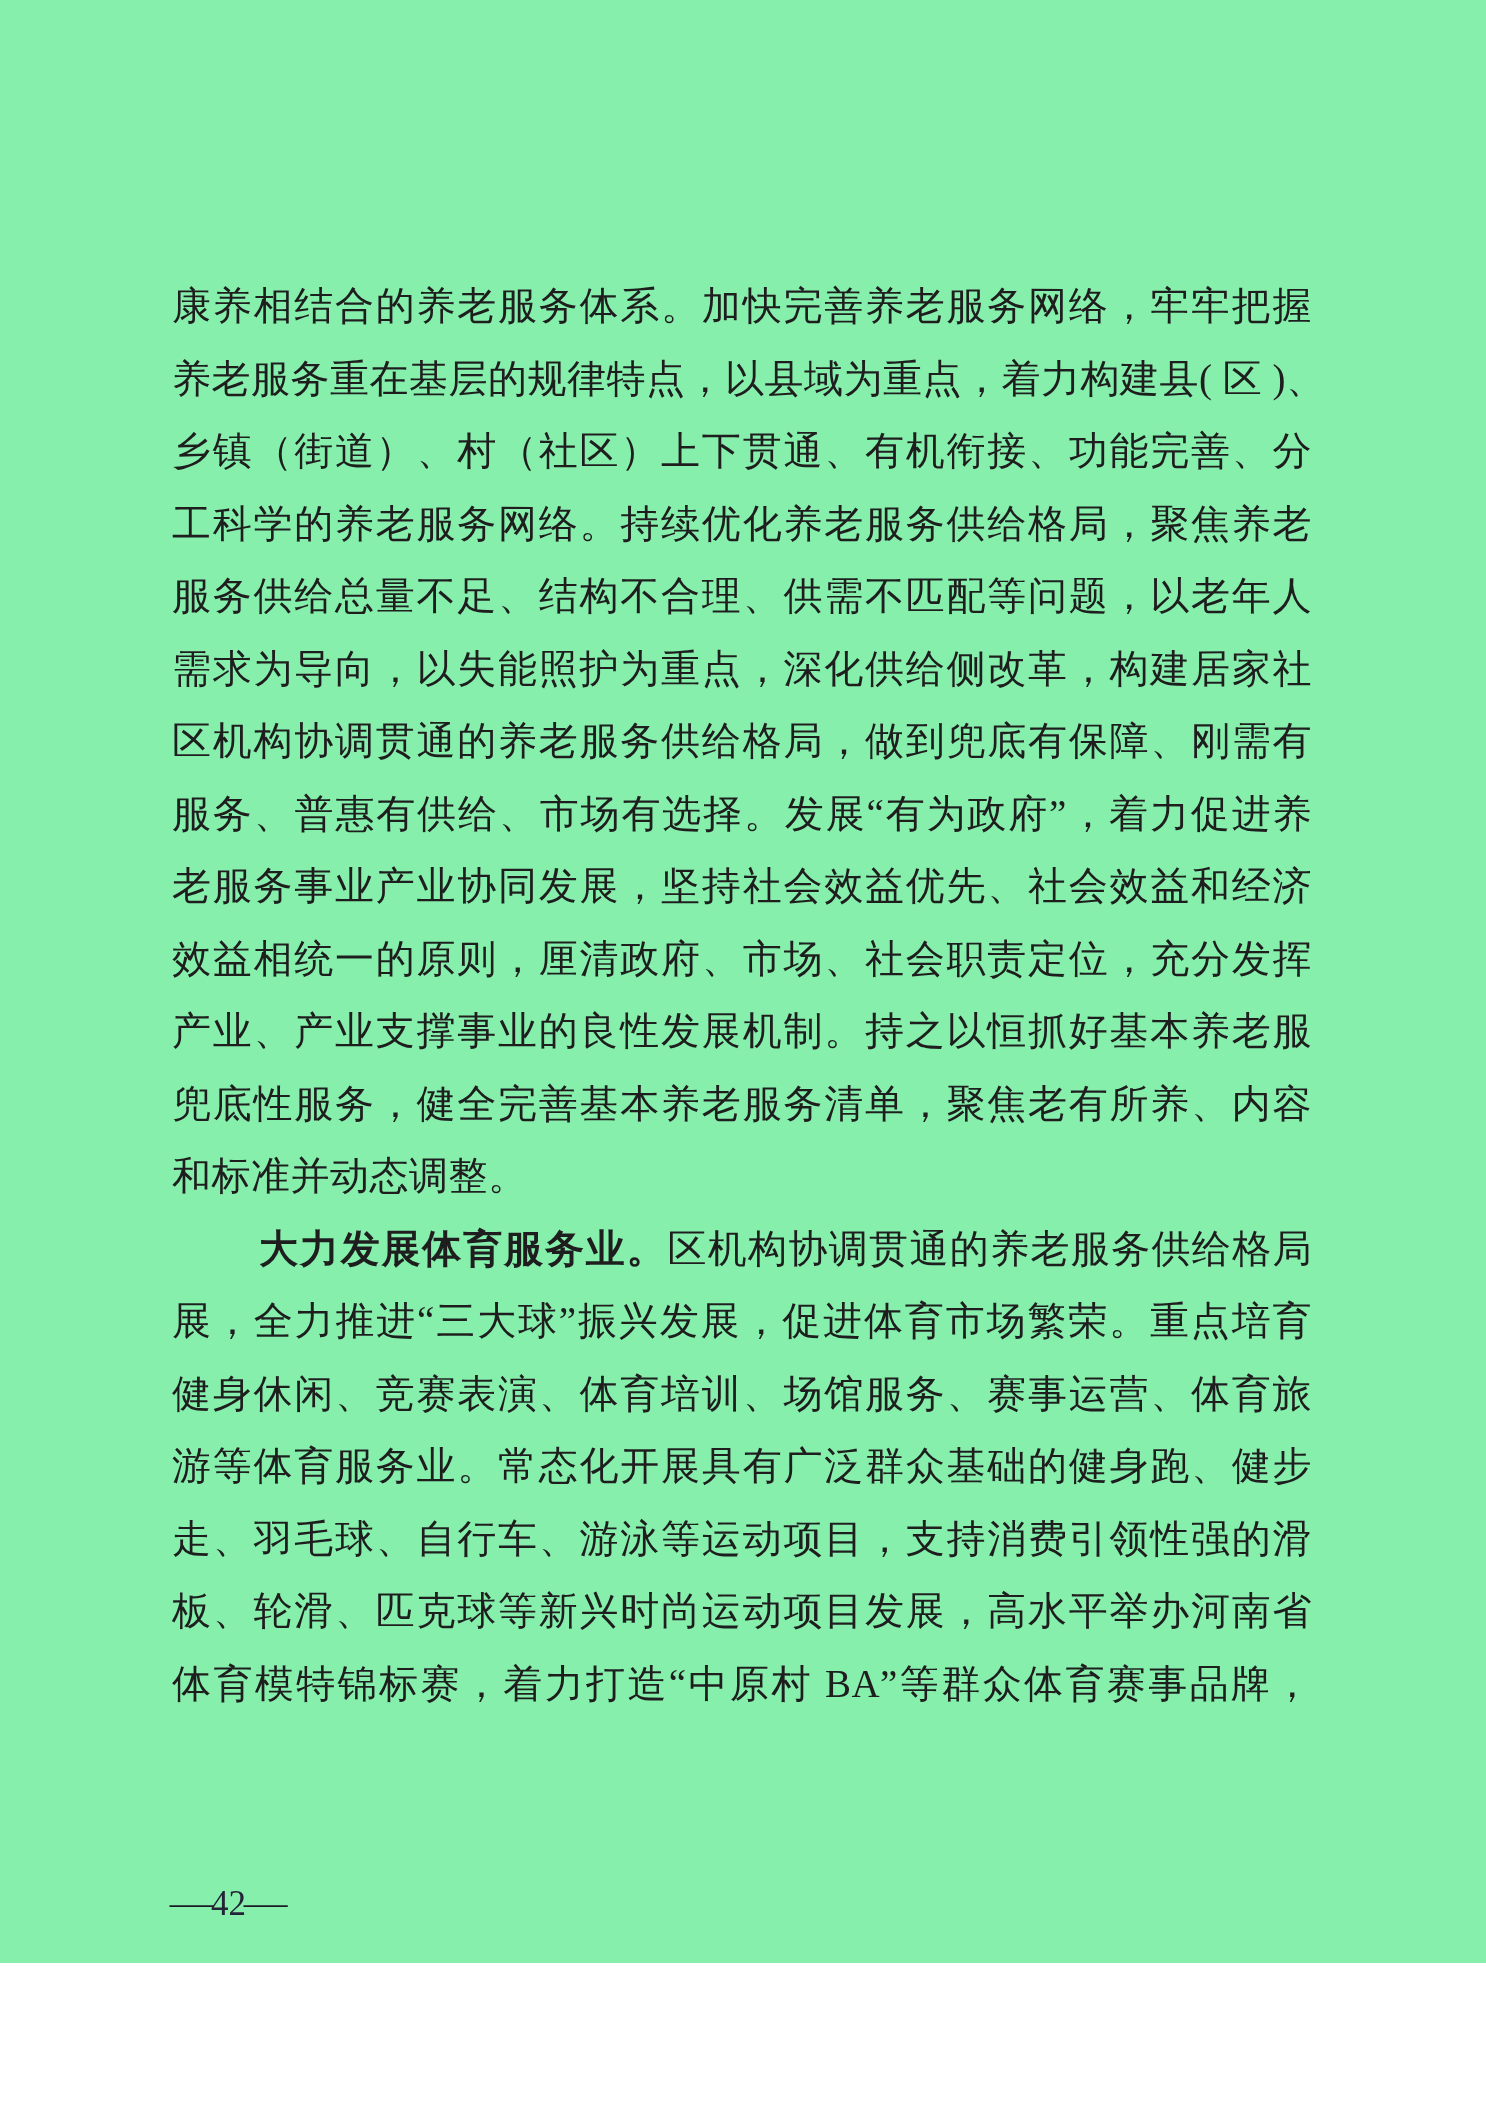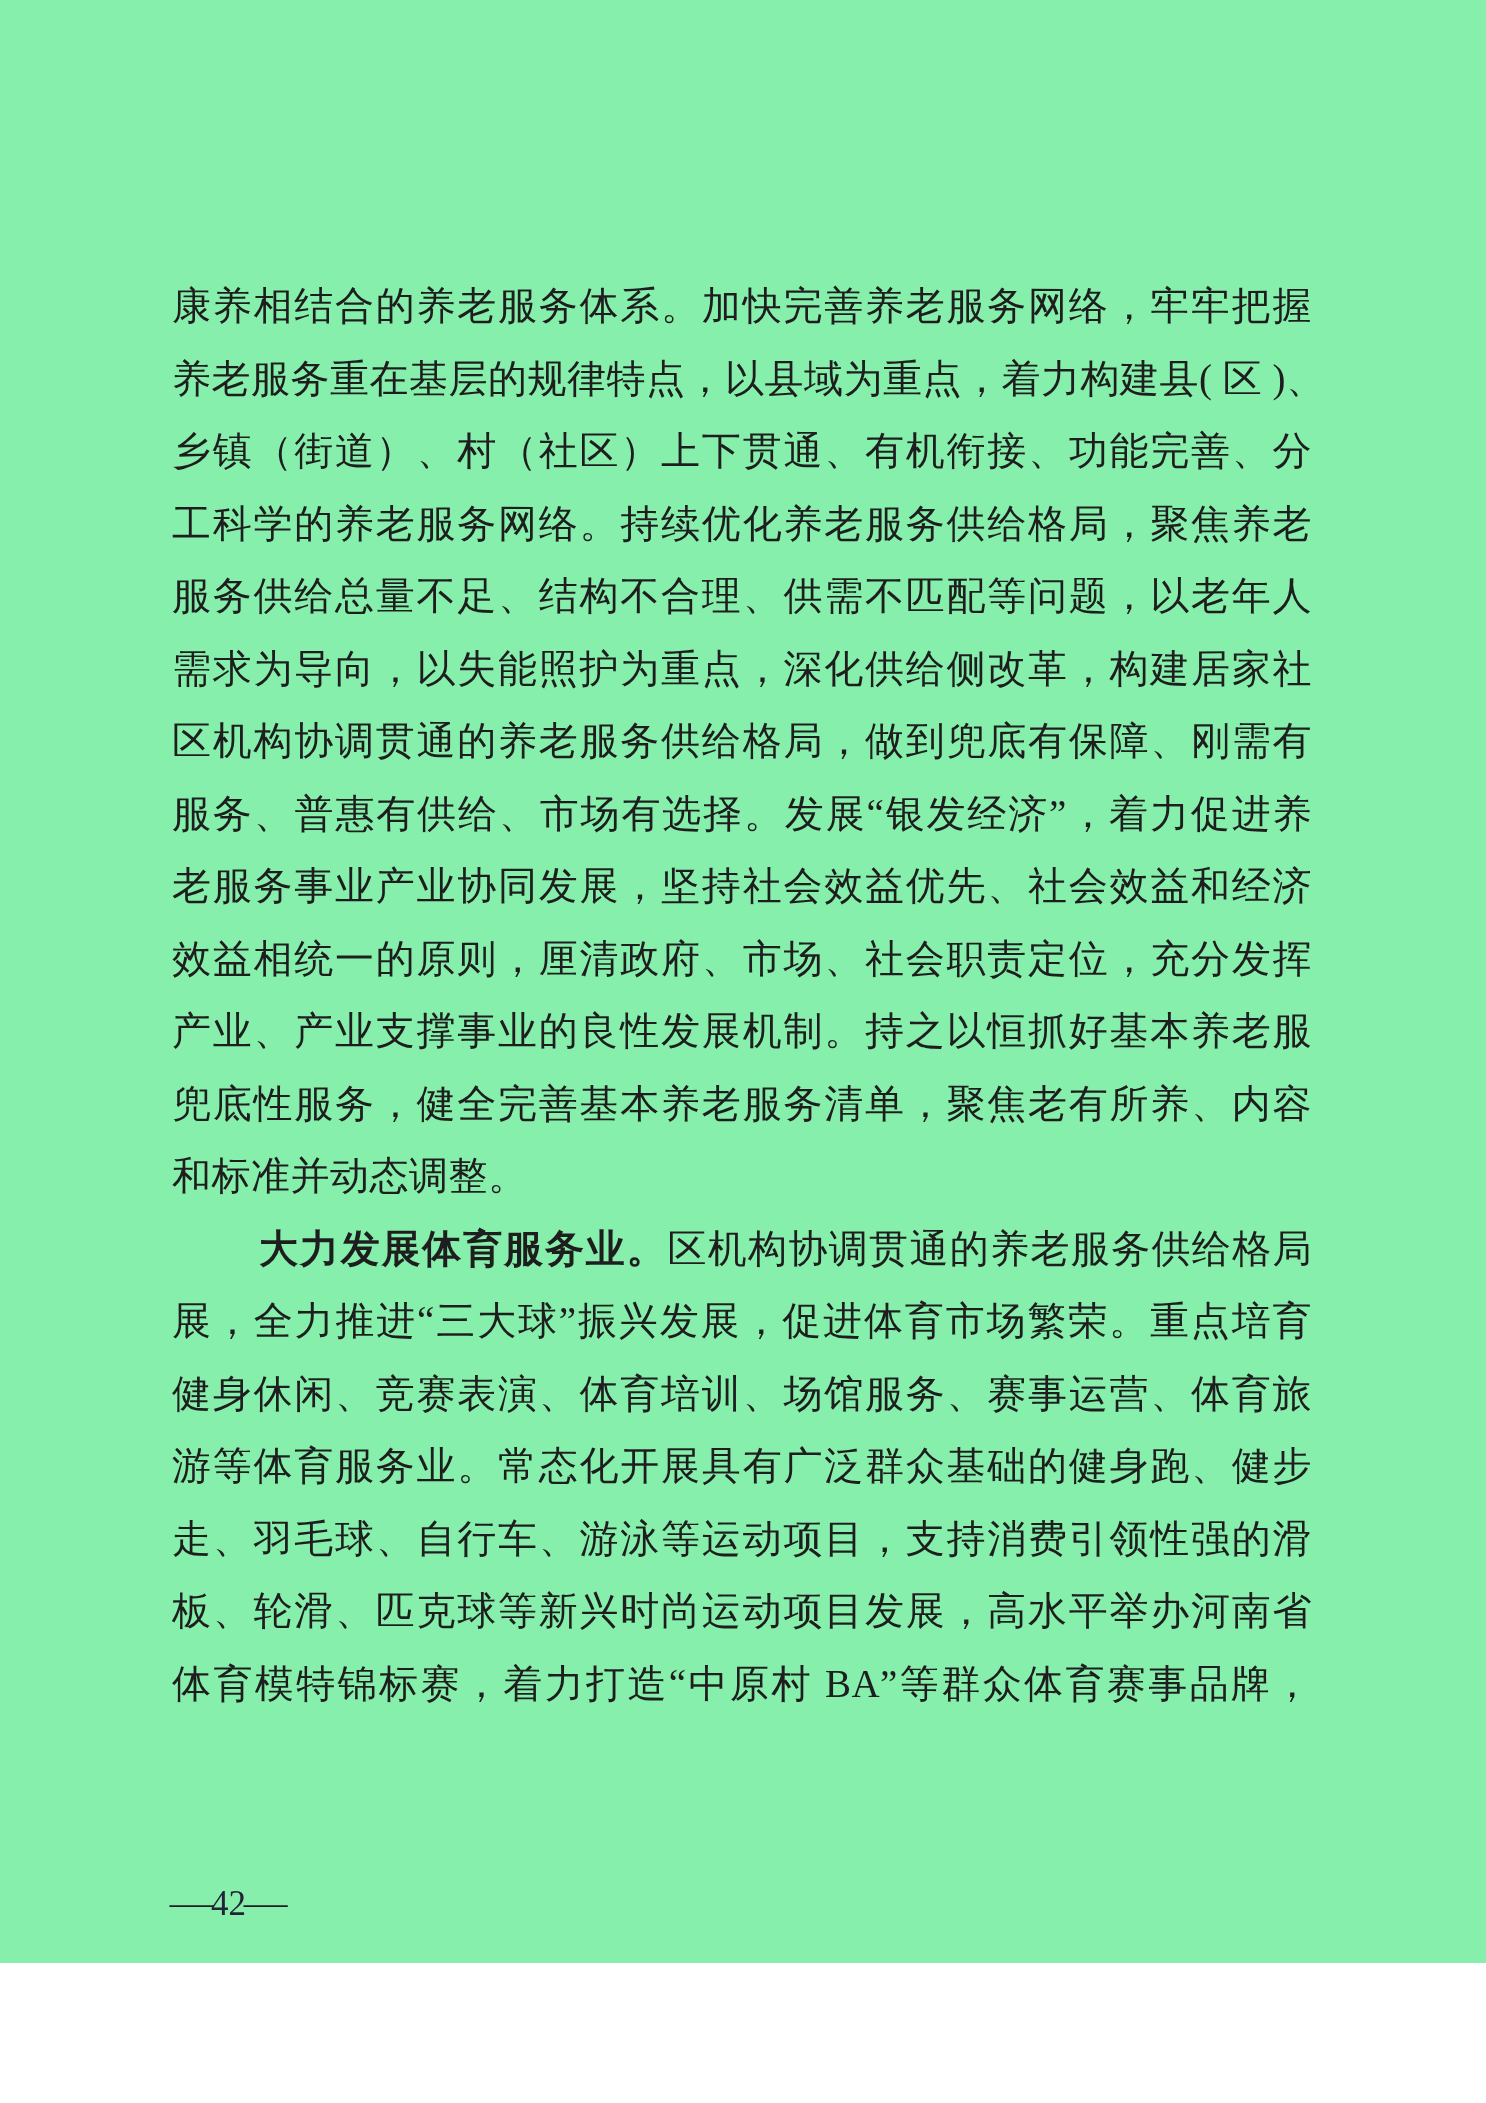--- a/index.html
+++ b/index.html
@@ -67,21 +67,21 @@
 <div class="page">
 
   <div class="text-block">
     <div class="line">康养相结合的养老服务体系。加快完善养老服务网络，牢牢把握</div>
     <div class="line">养老服务重在基层的规律特点，以县域为重点，着力构建县( 区 )、</div>
     <div class="line">乡镇（街道）、村（社区）上下贯通、有机衔接、功能完善、分</div>
     <div class="line">工科学的养老服务网络。持续优化养老服务供给格局，聚焦养老</div>
     <div class="line">服务供给总量不足、结构不合理、供需不匹配等问题，以老年人</div>
     <div class="line">需求为导向，以失能照护为重点，深化供给侧改革，构建居家社</div>
     <div class="line">区机构协调贯通的养老服务供给格局，做到兜底有保障、刚需有</div>
-    <div class="line">服务、普惠有供给、市场有选择。发展“银发经济”，着力促进养</div>
+    <div class="line">服务、普惠有供给、市场有选择。发展“有为政府”，着力促进养</div>
     <div class="line">老服务事业产业协同发展，坚持社会效益优先、社会效益和经济</div>
     <div class="line">效益相统一的原则，厘清政府、市场、社会职责定位，充分发挥</div>
     <div class="line">产业、产业支撑事业的良性发展机制。持之以恒抓好基本养老服</div>
     <div class="line">兜底性服务，健全完善基本养老服务清单，聚焦老有所养、内容</div>
     <div class="line para-end">和标准并动态调整。</div>
     <div class="line indent">
       <span class="bold-lead">大力发展体育服务业。</span><span>区机构协调贯通的养老服务供给格局</span>
     </div>
     <div class="line">展，全力推进“三大球”振兴发展，促进体育市场繁荣。重点培育</div>
     <div class="line">健身休闲、竞赛表演、体育培训、场馆服务、赛事运营、体育旅</div>

